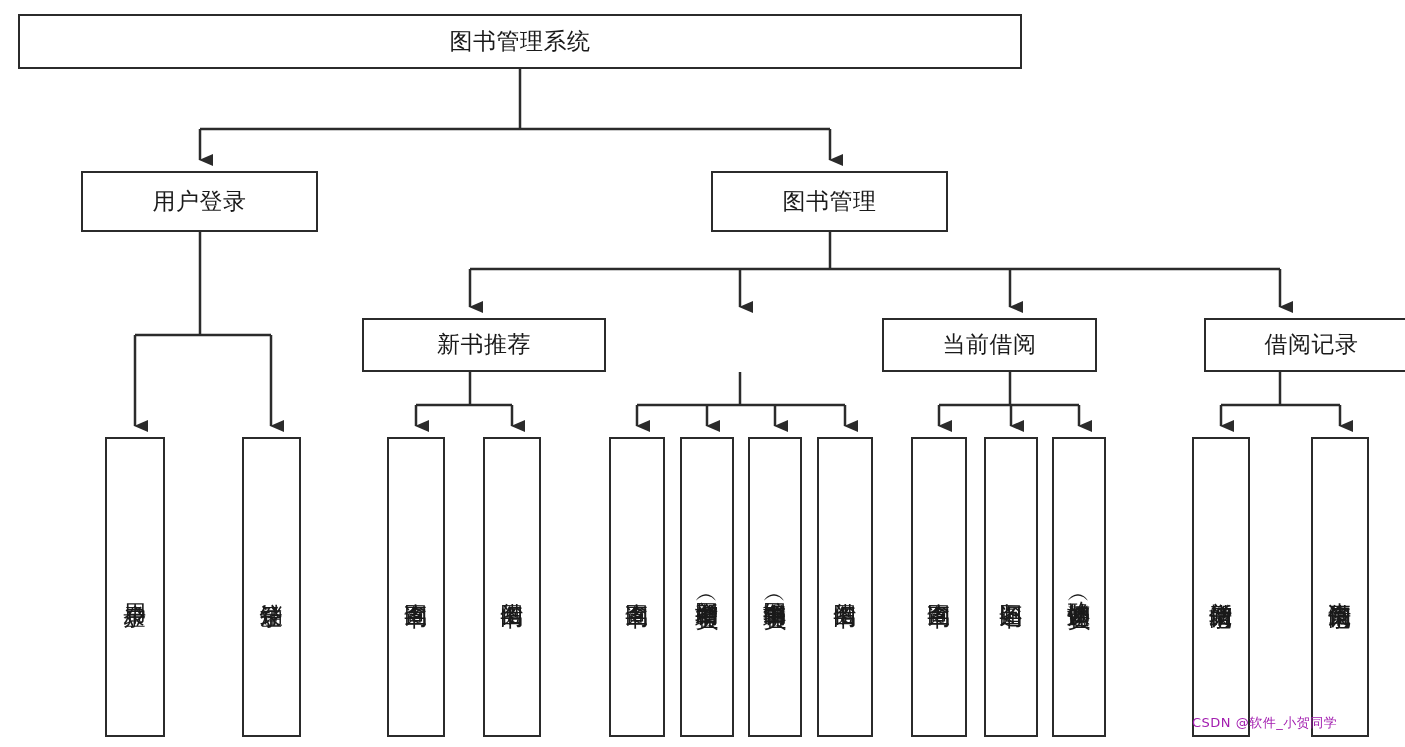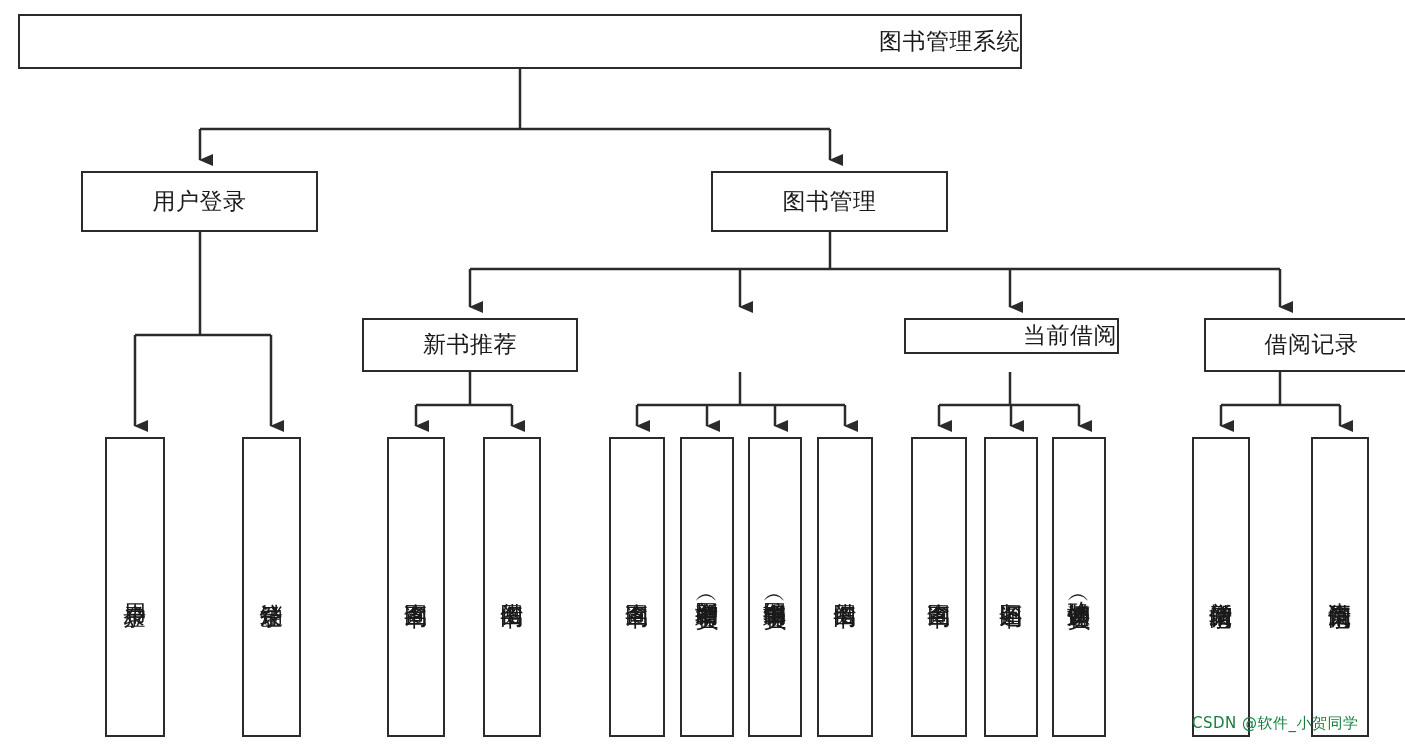--- a/index.html
+++ b/index.html
@@ -53,22 +53,22 @@
     text-orientation: upright;
     font-size: 23px;
     line-height: 1.42;
     letter-spacing: 1px;
     max-height: 282px;
     text-align: center;
     white-space: normal;
   }
   .watermark {
     position: absolute;
-    font-size: 15px;
-    color: #15803d;
+    font-size: 13px;
+    color: #a21caf;
     letter-spacing: 0.5px;
     white-space: nowrap;
     user-select: none;
   }
 </style>
 </head>
 <body>
 
 <div id="canvas">
 
@@ -119,35 +119,35 @@
       <path d="M1011,405 L1011,426" marker-end="url(#arrow)"></path>
       <path d="M1079,405 L1079,426" marker-end="url(#arrow)"></path>
 
       <path d="M1280,372 L1280,405"></path>
       <path d="M1221,405 L1340,405"></path>
       <path d="M1221,405 L1221,426" marker-end="url(#arrow)"></path>
       <path d="M1340,405 L1340,426" marker-end="url(#arrow)"></path>
     </g>
   </svg>
 
-  <div class="node node-h node-root" style="left:18px; top:14px; width:1004px; height:55px;justify-content:flex-end;">
+  <div class="node node-h node-root" style="left:18px; top:14px; width:1004px; height:55px;">
     <span class="node-label">图书管理系统</span>
   </div>
 
   <div class="node node-h" style="left:81px; top:171px; width:237px; height:61px;">
     <span class="node-label">用户登录</span>
   </div>
   <div class="node node-h" style="left:711px; top:171px; width:237px; height:61px;">
     <span class="node-label">图书管理</span>
   </div>
 
-  <div class="node node-h" style="left:362px; top:318px; width:216px; height:54px;text-align:center;">
+  <div class="node node-h" style="left:362px; top:318px; width:244px; height:54px;text-align:center;">
     <span class="node-label">新书推荐</span>
   </div>
-  <div class="node node-h" style="left:904px; top:318px; width:215px; height:36px;justify-content:flex-end;">
+  <div class="node node-h" style="left:882px; top:318px; width:215px; height:54px;">
     <span class="node-label">当前借阅</span>
   </div>
   <div class="node node-h" style="left:1172px; top:318px; width:215px; height:54px;margin-left:32px;">
     <span class="node-label">借阅记录</span>
   </div>
 
   <div class="node node-v" style="left:105px; top:437px; width:60px; height:300px;">
     <span class="node-label">用户登录</span>
   </div>
   <div class="node node-v" style="left:242px; top:437px; width:59px; height:300px;">

